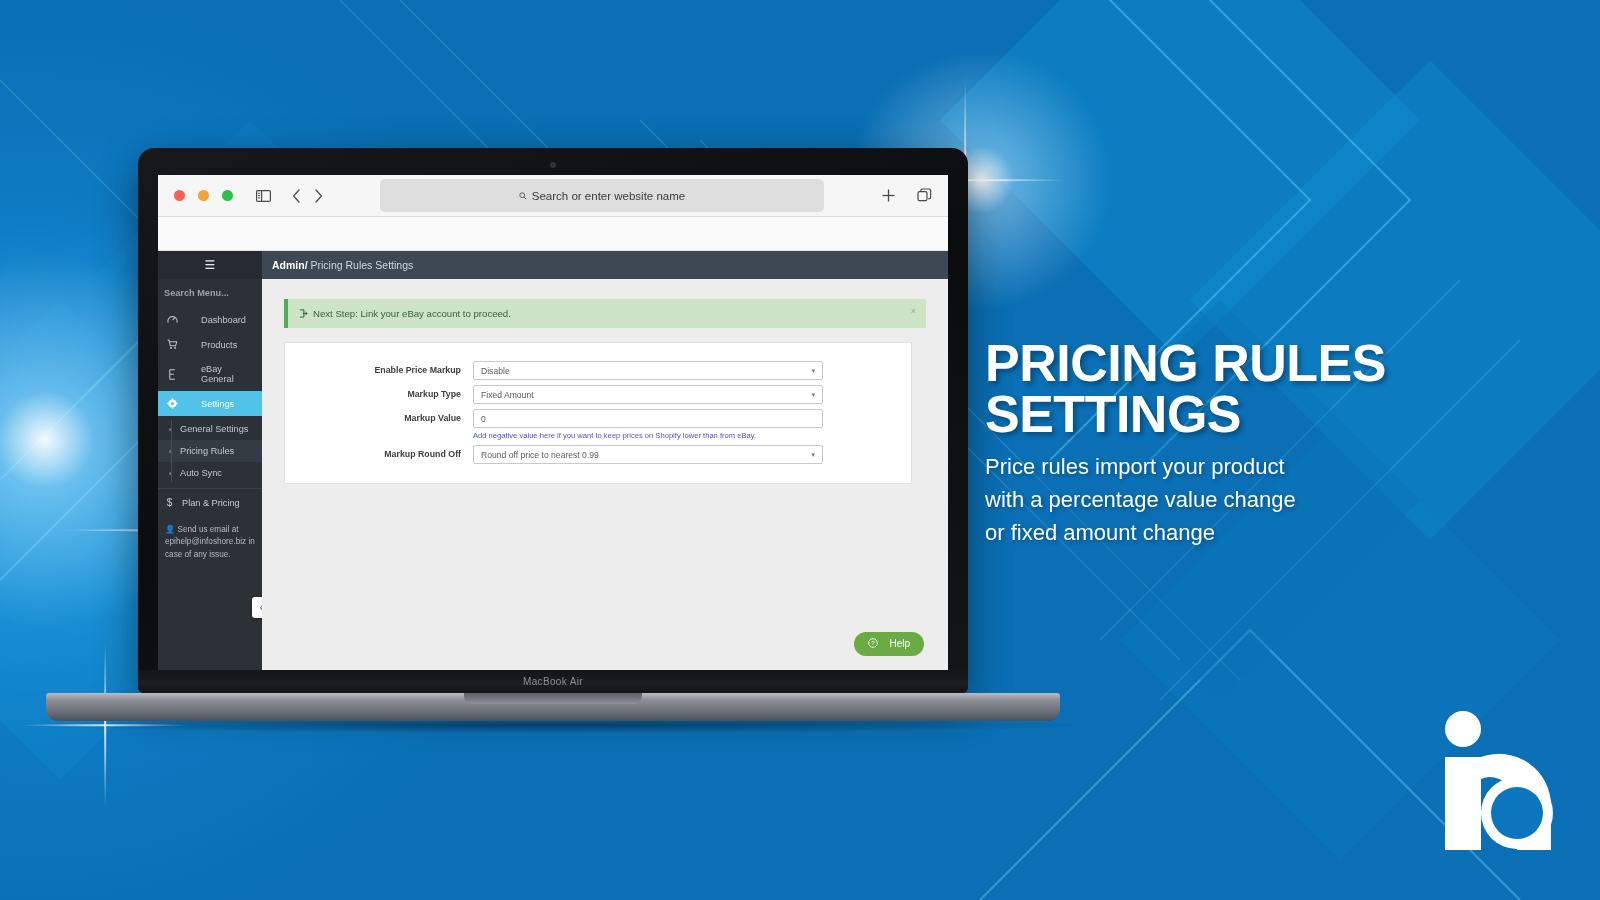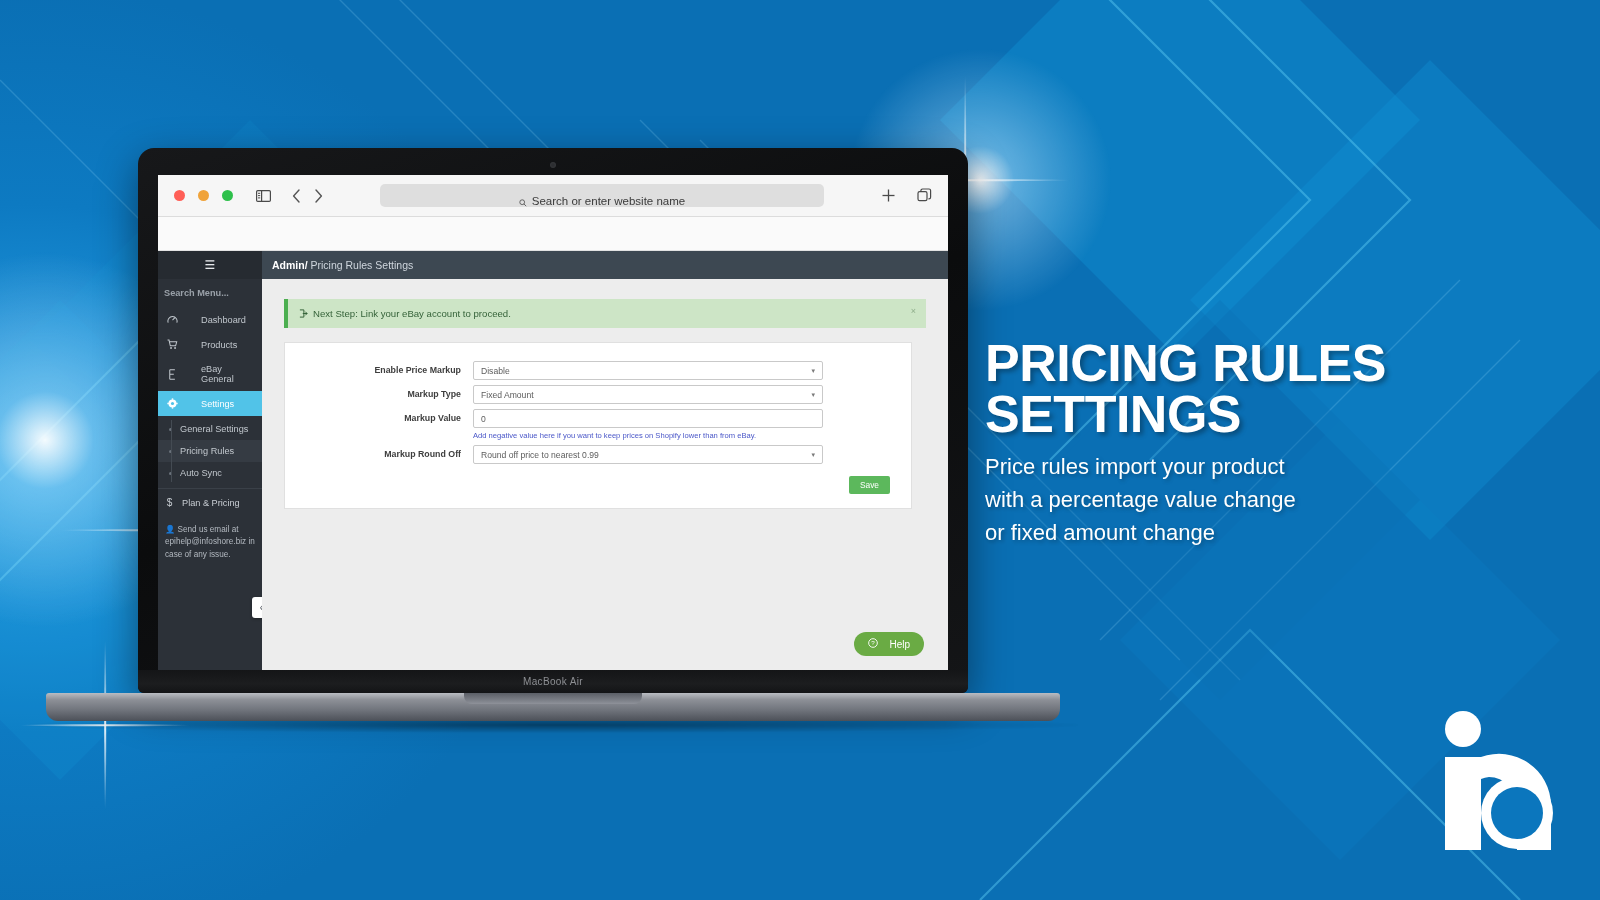--- a/index.html
+++ b/index.html
@@ -76,22 +76,22 @@
 
   
   #browser-toolbar {
     height: 42px; background: #f6f6f6; border-bottom: 1px solid #dcdcdc;
     display: flex; align-items: center; padding: 0 16px; gap: 13px;
   }
   .dot { width: 11px; height: 11px; border-radius: 50%; }
   .dot.red { background: #ff5f57; } .dot.yellow { background: #f0a33a; } .dot.green { background: #2ec04b; }
   .tbicon { color: #4a4a4a; display: flex; align-items: center; }
   #urlbar {
-    flex: 1; height: 23px; background: #dedede; border-radius: 5px;
-    display: flex; align-items: flex-end; justify-content: center; gap: 5px;
+    flex: 1; height: 33px; background: #dedede; border-radius: 5px;
+    display: flex; align-items: center; justify-content: center; gap: 5px;
     color: #3b3b3b; font-size: 11.5px; margin: 0 44px;
   }
   #browser-tabstrip { height: 34px; background: #fafafa; border-bottom: 1px solid #e2e2e2; }
 
   
   #app { display: flex; height: 419px; }
   #sidebar { width: 104px; background: #2c3138; color: #c8cdd3; font-size: 9.2px; flex-shrink: 0; position: relative; }
   #side-top { height: 28px; background: #262b31; display: flex; align-items: center; justify-content: center; }
   #hamburger { color: #e6e9ec; font-size: 12px; }
   #search-menu { padding: 9px 0 9px 6px; color: #9aa1a9; font-size: 9.2px; font-weight: bold; }
@@ -148,21 +148,21 @@
   .caret { color: #7a7a7a; font-size: 7px; }
   .fhelp { color: #4a57c8; font-size: 7.6px; margin-top: 3px; }
   #save-row { display: flex; justify-content: flex-end; margin-top: 12px; padding-right: 1px; }
   #save-btn {
     background: #5cb85c; color: #ffffff; font-size: 8.4px; padding: 4px 11px;
     border: none; border-radius: 2px; font-family: "Liberation Sans", sans-serif;
   }
   #help-btn {
     position: absolute; right: 24px; bottom: 14px; background: #6aab44; color: #ffffff;
     border-radius: 14px; padding: 6px 14px; font-size: 10px;
-    display: flex; align-items: center; gap: 11px;
+    display: flex; gap: 11px;
   }
 
   
   #promo { position: absolute; left: 985px; top: 338px; width: 560px; }
   #promo-title {
     color: #ffffff; font-size: 52px; font-weight: bold; line-height: .98;
     letter-spacing: -.5px; text-shadow: 3px 3px 5px rgba(0,0,0,.33);
   }
   #promo-sub {
     color: #ffffff; font-size: 22px; line-height: 1.5; margin-top: 10px;
@@ -408,23 +408,20 @@
               <div class="frow">
                 <div class="flabel">Markup Round Off</div>
                 <div class="fctrl">
                   <div class="finput fselect">
                     <span>Round off price to nearest 0.99</span>
                     <span class="caret">▾</span>
                   </div>
                 </div>
               </div>
 
-              <div id="save-row">
-                <button id="save-btn">Save</button>
-              </div>
             </div>
           </div>
 
           <div id="help-btn">
             <span>
               <svg width="10" height="10" viewBox="0 0 12 12">
                   <circle cx="6" cy="6" r="5.2" fill="none" stroke="#ffffff" stroke-width="1.1"></circle>
                   <text x="6" y="8.7" font-size="7.5" fill="#ffffff" text-anchor="middle" font-family="Liberation Sans, sans-serif">?</text>
                 </svg>
             </span>

